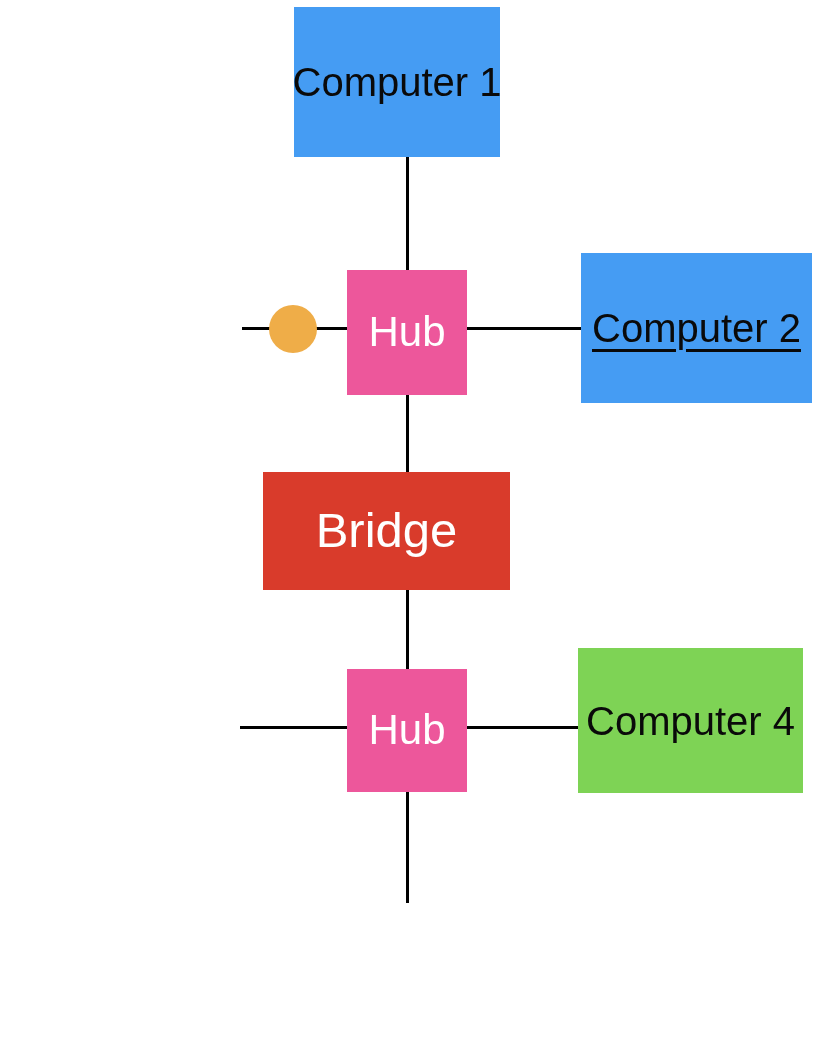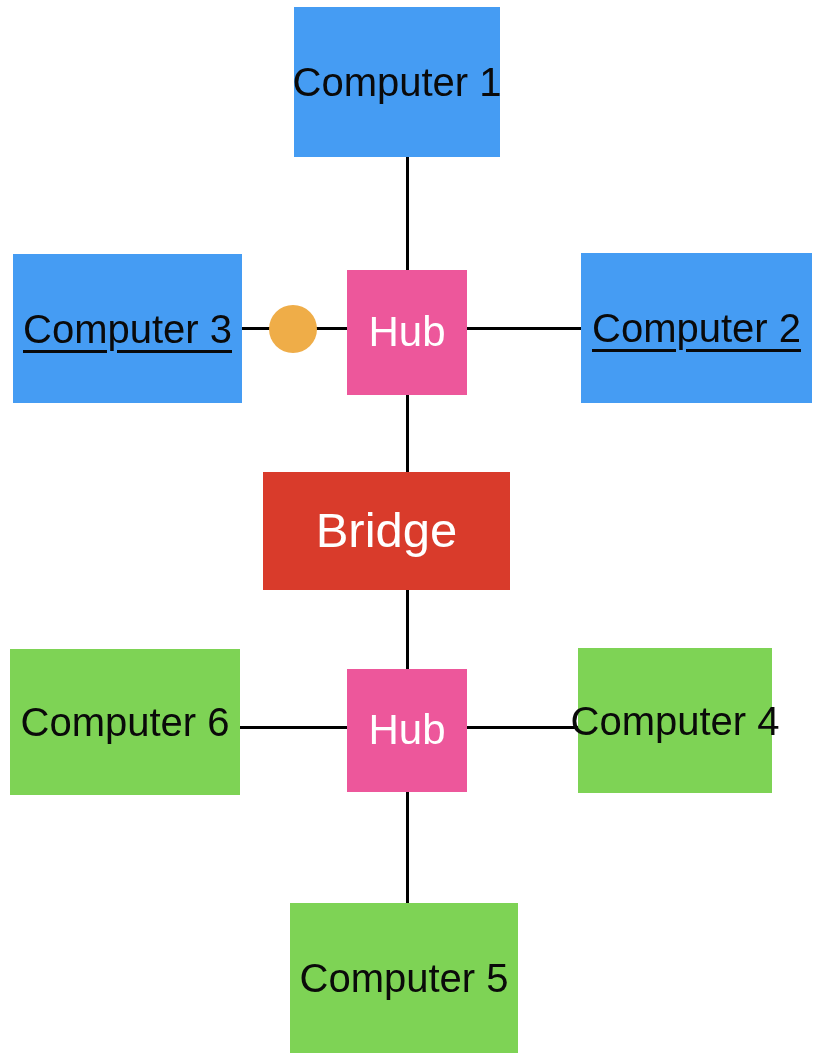--- a/index.html
+++ b/index.html
@@ -32,21 +32,21 @@
     line-height: 1.1;
     white-space: nowrap;
   }
   .n-c1     { left: 294px; top: 7px;   width: 206px; height: 150px; }
   .n-c3     { left: 13px;  top: 254px; width: 229px; height: 149px; }
   .n-hub1   { left: 347px; top: 270px; width: 120px; height: 125px; font-size: 42px; color: #ffffff; }
   .n-c2     { left: 581px; top: 253px; width: 231px; height: 150px; }
   .n-bridge { left: 263px; top: 472px; width: 247px; height: 118px; font-size: 49px; color: #ffffff; }
   .n-hub2   { left: 347px; top: 669px; width: 120px; height: 123px; font-size: 42px; color: #ffffff; }
   .n-c6     { left: 10px;  top: 649px; width: 230px; height: 146px; }
-  .n-c4     { left: 578px; top: 648px; width: 194px; height: 145px; }
+  .n-c4     { left: 578px; top: 648px; width: 225px; height: 145px; }
   .n-c5     { left: 290px; top: 903px; width: 228px; height: 150px; }
 
   .underlined .label {
     text-decoration: underline;
     text-decoration-thickness: 3px;
     text-underline-offset: 7px;
   }
 
   .token {
     position: absolute;
@@ -65,42 +65,33 @@
   <div class="edge e3" style="background-color: rgb(0, 0, 0);"></div>
   <div class="edge e4" style="background-color: rgb(0, 0, 0);"></div>
   <div class="edge e5" style="background-color: rgb(0, 0, 0);"></div>
   <div class="edge e6" style="background-color: rgb(0, 0, 0);"></div>
   <div class="edge e7" style="background-color: rgb(0, 0, 0);"></div>
   <div class="edge e8" style="background-color: rgb(0, 0, 0);"></div>
 
   <div class="node n-c1" style="background-color: rgb(69, 156, 243);">
     <span class="label">Computer 1</span>
   </div>
-  <div class="node n-c3 underlined" style="background-color: rgb(69, 156, 243);">
-    <span class="label">Computer 3</span>
-  </div>
   <div class="node n-c2 underlined" style="background-color: rgb(69, 156, 243);">
     <span class="label">Computer 2</span>
   </div>
 
   <div class="node n-hub1" style="background-color: rgb(237, 87, 155);">
     <span class="label">Hub</span>
   </div>
   <div class="node n-bridge" style="background-color: rgb(217, 59, 43);">
     <span class="label">Bridge</span>
   </div>
   <div class="node n-hub2" style="background-color: rgb(237, 87, 155);">
     <span class="label">Hub</span>
   </div>
 
-  <div class="node n-c6" style="background-color: rgb(126, 211, 85);">
-    <span class="label">Computer 6</span>
-  </div>
   <div class="node n-c4" style="background-color: rgb(126, 211, 85);">
     <span class="label">Computer 4</span>
-  </div>
-  <div class="node n-c5" style="background-color: rgb(126, 211, 85);">
-    <span class="label">Computer 5</span>
   </div>
 
   <div class="token" style="background-color: rgb(239, 173, 72);"></div>
 
 </div>
 
 </body></html>

